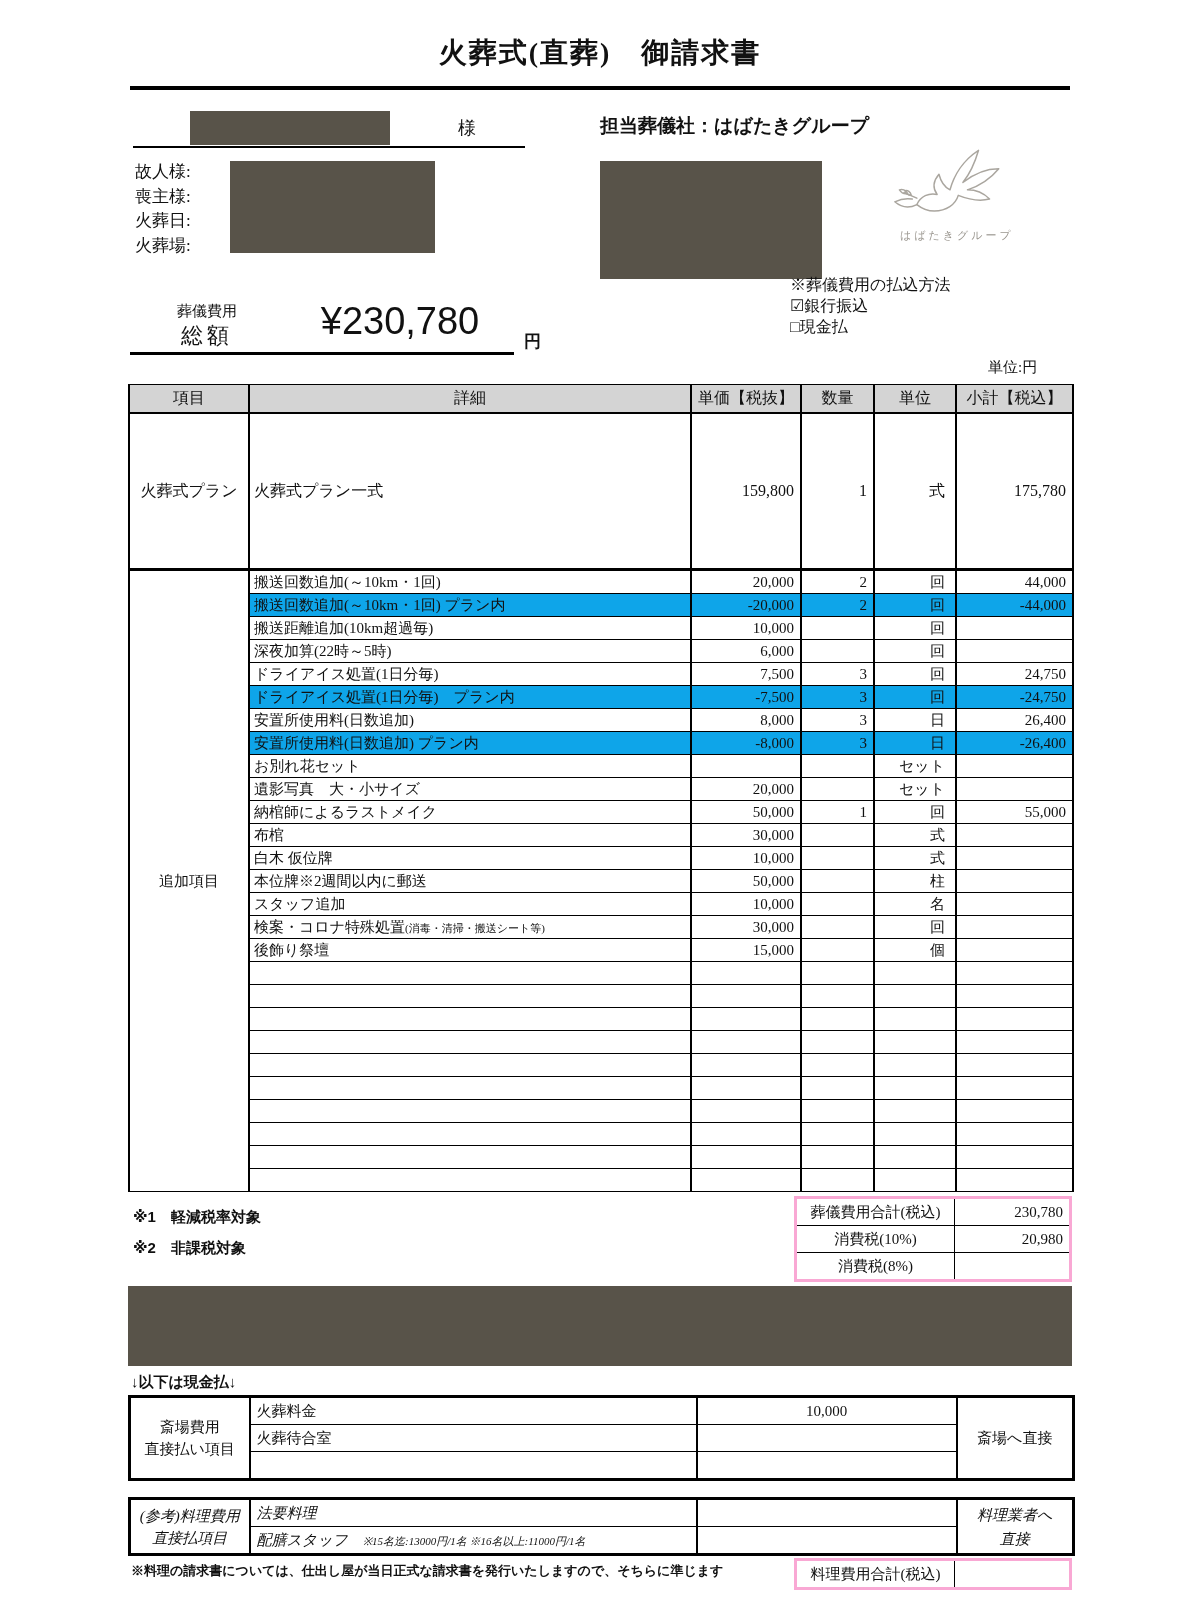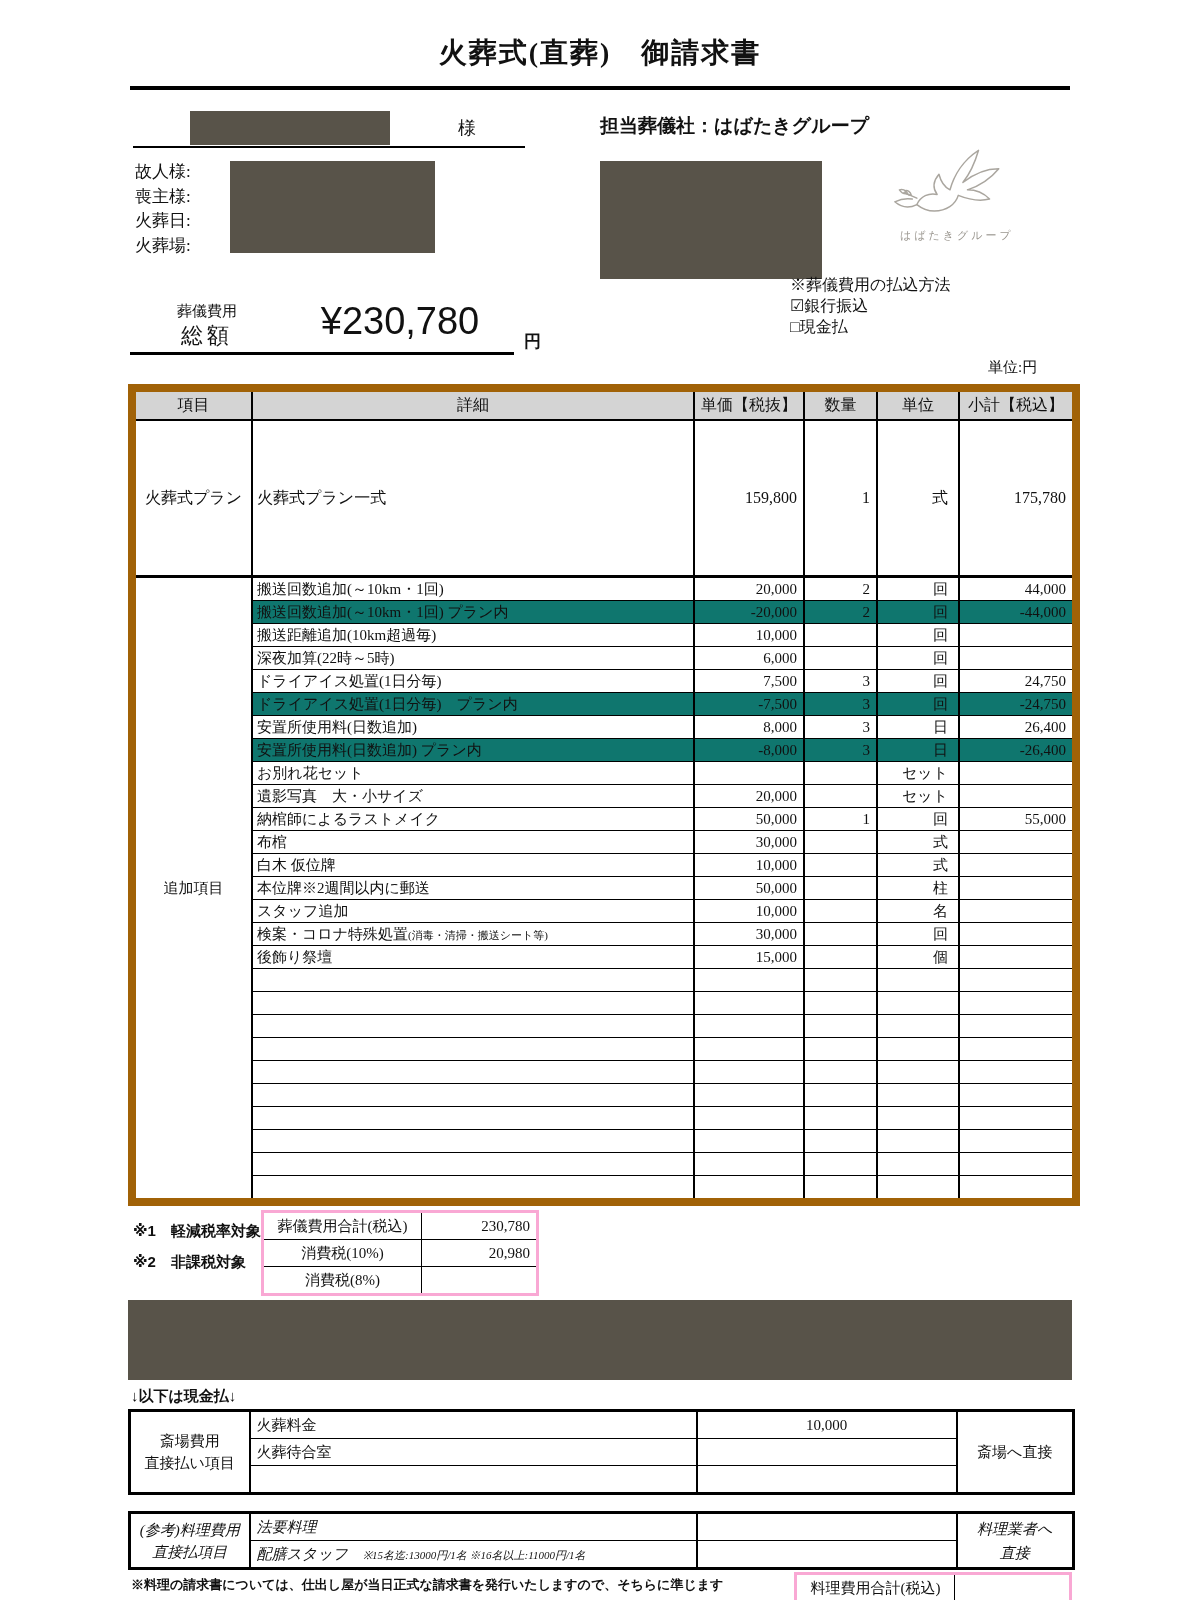--- a/index.html
+++ b/index.html
@@ -25,36 +25,36 @@
   .total-label{position:absolute;left:152px;top:212px;width:110px;text-align:center;}
   .total-label .tl1{font-size:15px;}
   .total-label .tl2{font-size:22px;letter-spacing:4px;}
   .total-amount{position:absolute;left:300px;top:210px;width:200px;text-align:center;
     font-family:"Liberation Sans","DejaVu Sans",sans-serif;font-size:38px;}
   .total-underline{position:absolute;left:130px;top:262px;width:384px;height:2.5px;background:#000;}
   .yen{position:absolute;left:524px;top:240px;font-size:17px;font-weight:bold;}
   .unit-note{position:absolute;left:988px;top:268px;font-size:15px;}
 
   table{border-collapse:collapse;table-layout:fixed;}
-  .main{margin:2px 0 0 128px;width:944px;border:8px solid #a16207;}
+  .main{margin:2px 0 0 128px;width:944px;border:1px solid #a16207;}
   .main th,.main td{border:1px solid #000;border-left-width:2px;border-right-width:2px;
     overflow:hidden;white-space:nowrap;}
   .main thead th{background:#d4d4d4;font-size:16px;font-weight:normal;height:25px;border-bottom-width:2px;}
   .plan-row td{height:152px;font-size:16px;}
   .c-cat{text-align:center;}
   .center{text-align:center;}
   .r td{height:22px;font-size:15px;}
   .c-detail{text-align:left;padding:0 2px 0 4px;margin-top:24px;}
   .c-num{text-align:right;padding:0 6px 0 2px;}
   .c-unit{text-align:right;padding:0 10px 0 2px;}
   .sep td{border-top:3px solid #000;}
-  .hl{background:#0f766e;}
+  .hl{background:#0ea5e9;}
   .small{font-size:11px;}
 
-  .after-table{display:flex;align-items:flex-start;
+  .after-table{display:flex;justify-content:space-between;align-items:flex-start;
     margin:4px 16px 0 128px;width:944px;}
   .notes{font-size:15px;font-weight:bold;line-height:31px;padding:5px 0 0 5px;
     font-family:"Liberation Sans","DejaVu Sans",sans-serif;}
   .sumbox{width:262px;border:3px solid #f9a8d4;}
   .sumbox td{border:1.5px solid #000;height:24px;}
   .sl{width:155px;text-align:center;font-size:15px;}
   .sv{width:107px;text-align:right;font-size:15px;padding-right:6px;}
 
   .dark-block{margin:4px 0 0 128px;width:944px;height:80px;background:#585349;}
   .cash-note{margin:7px 0 3px 131px;font-size:15px;font-weight:bold;

